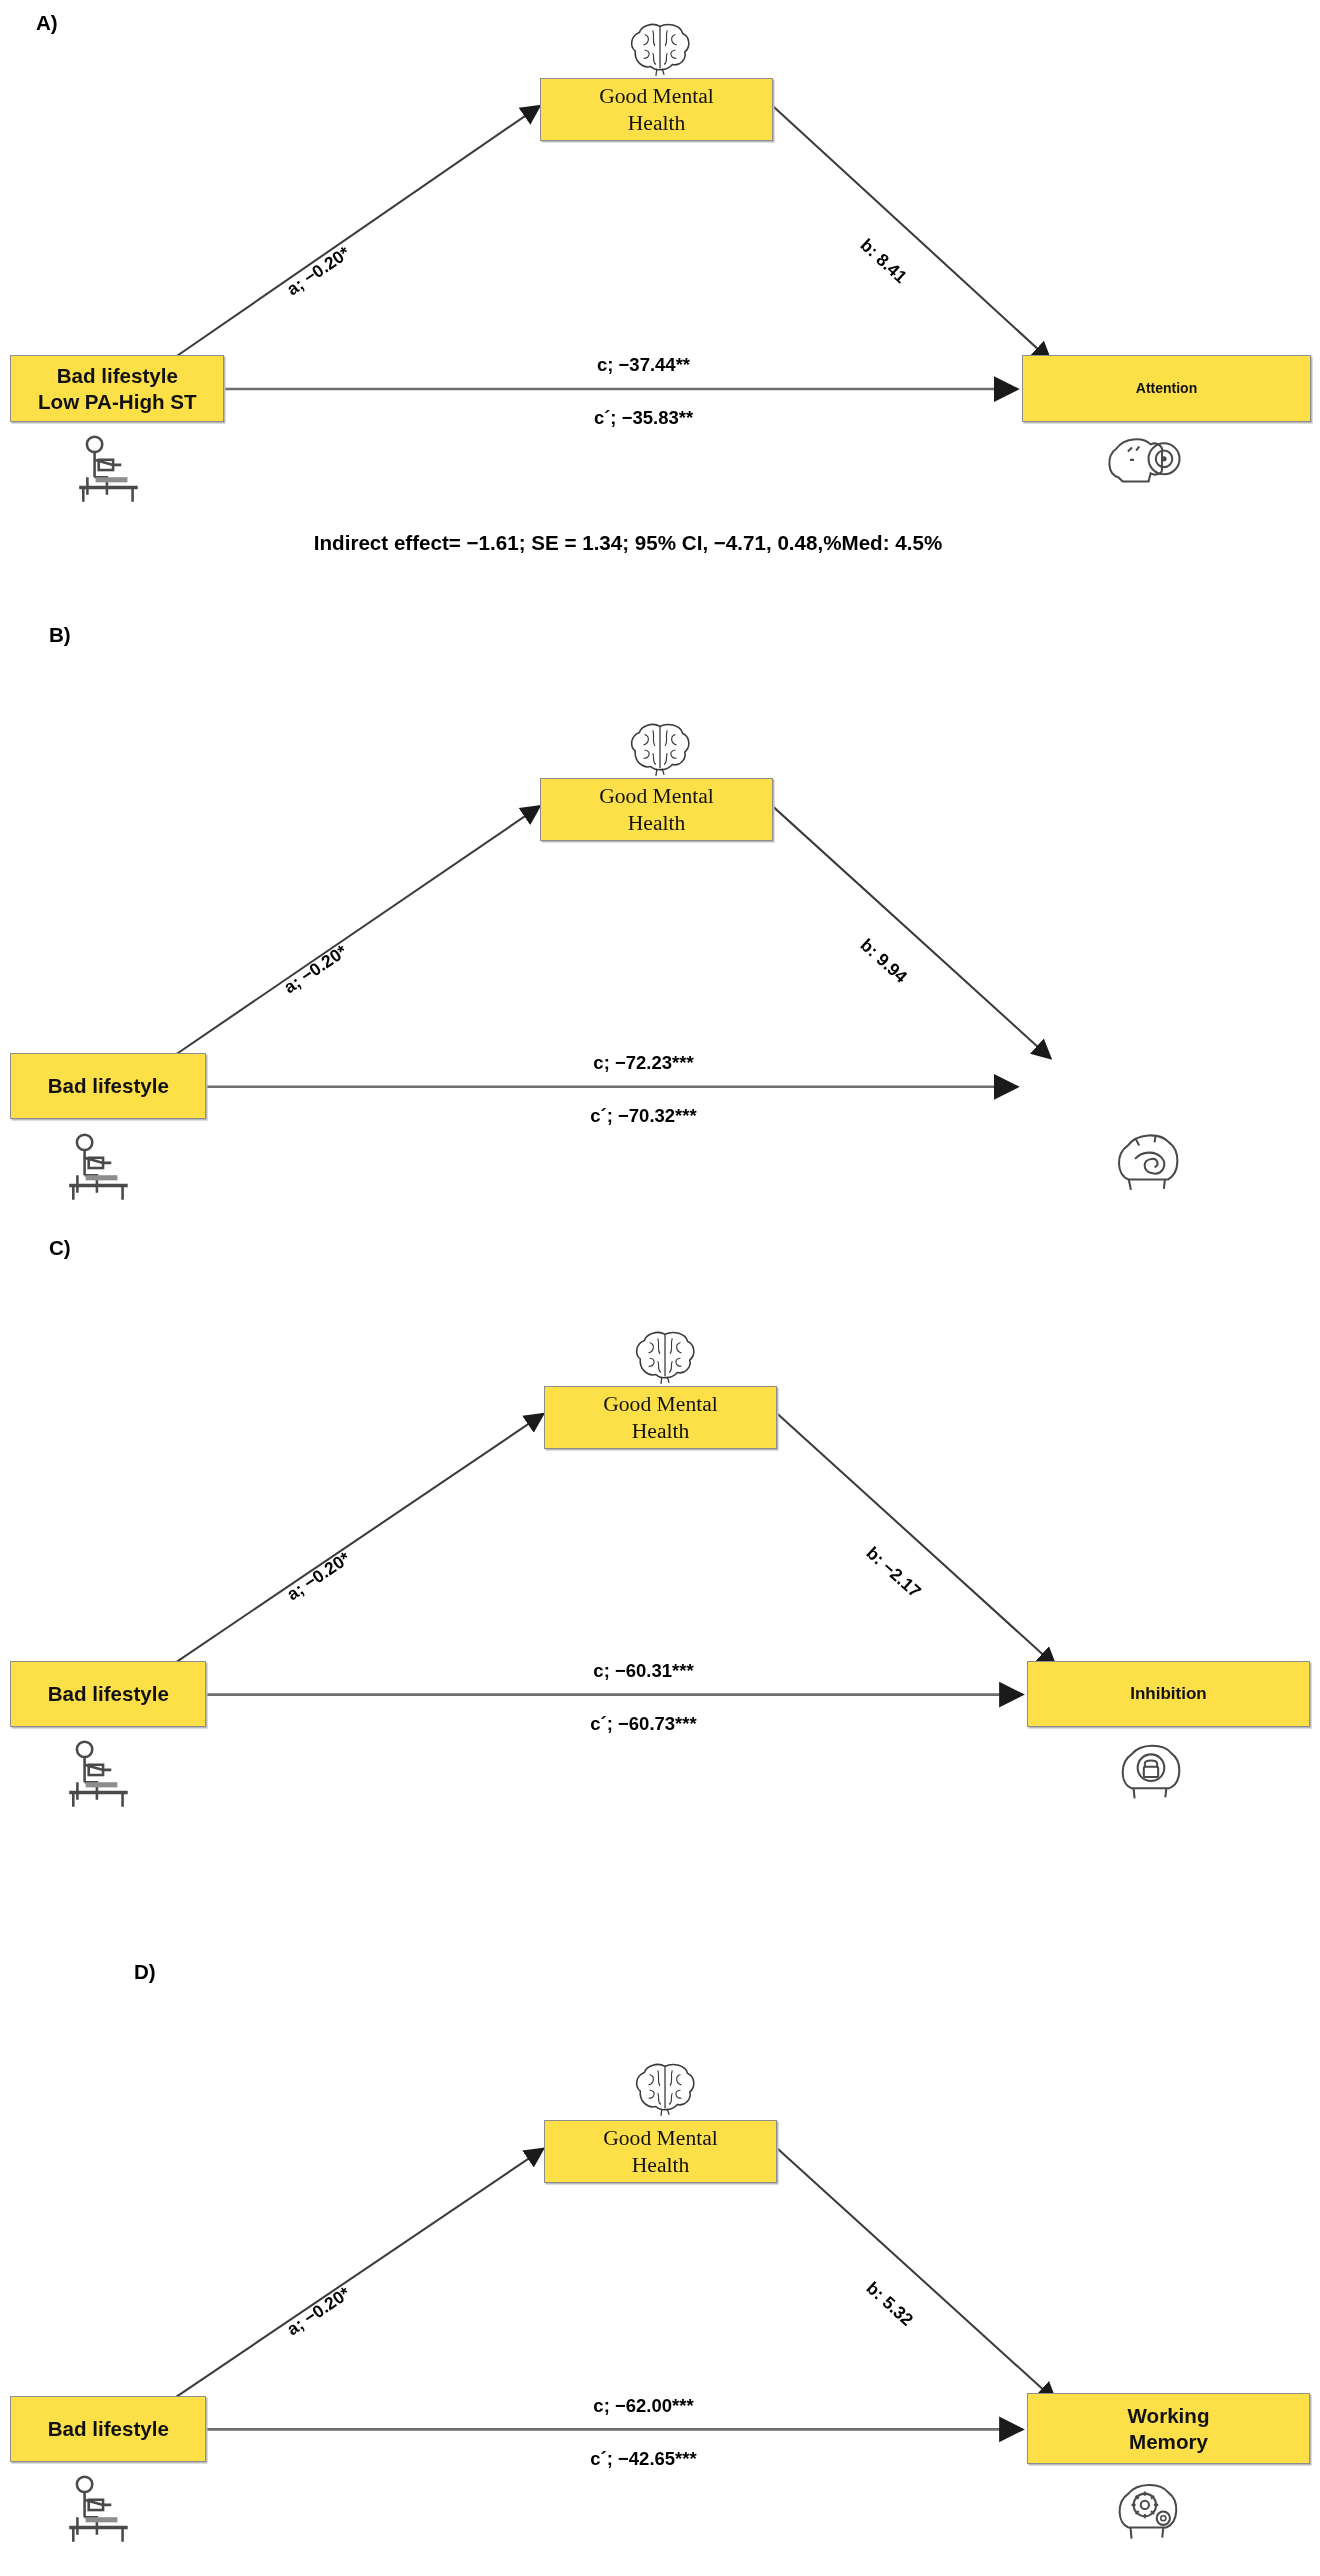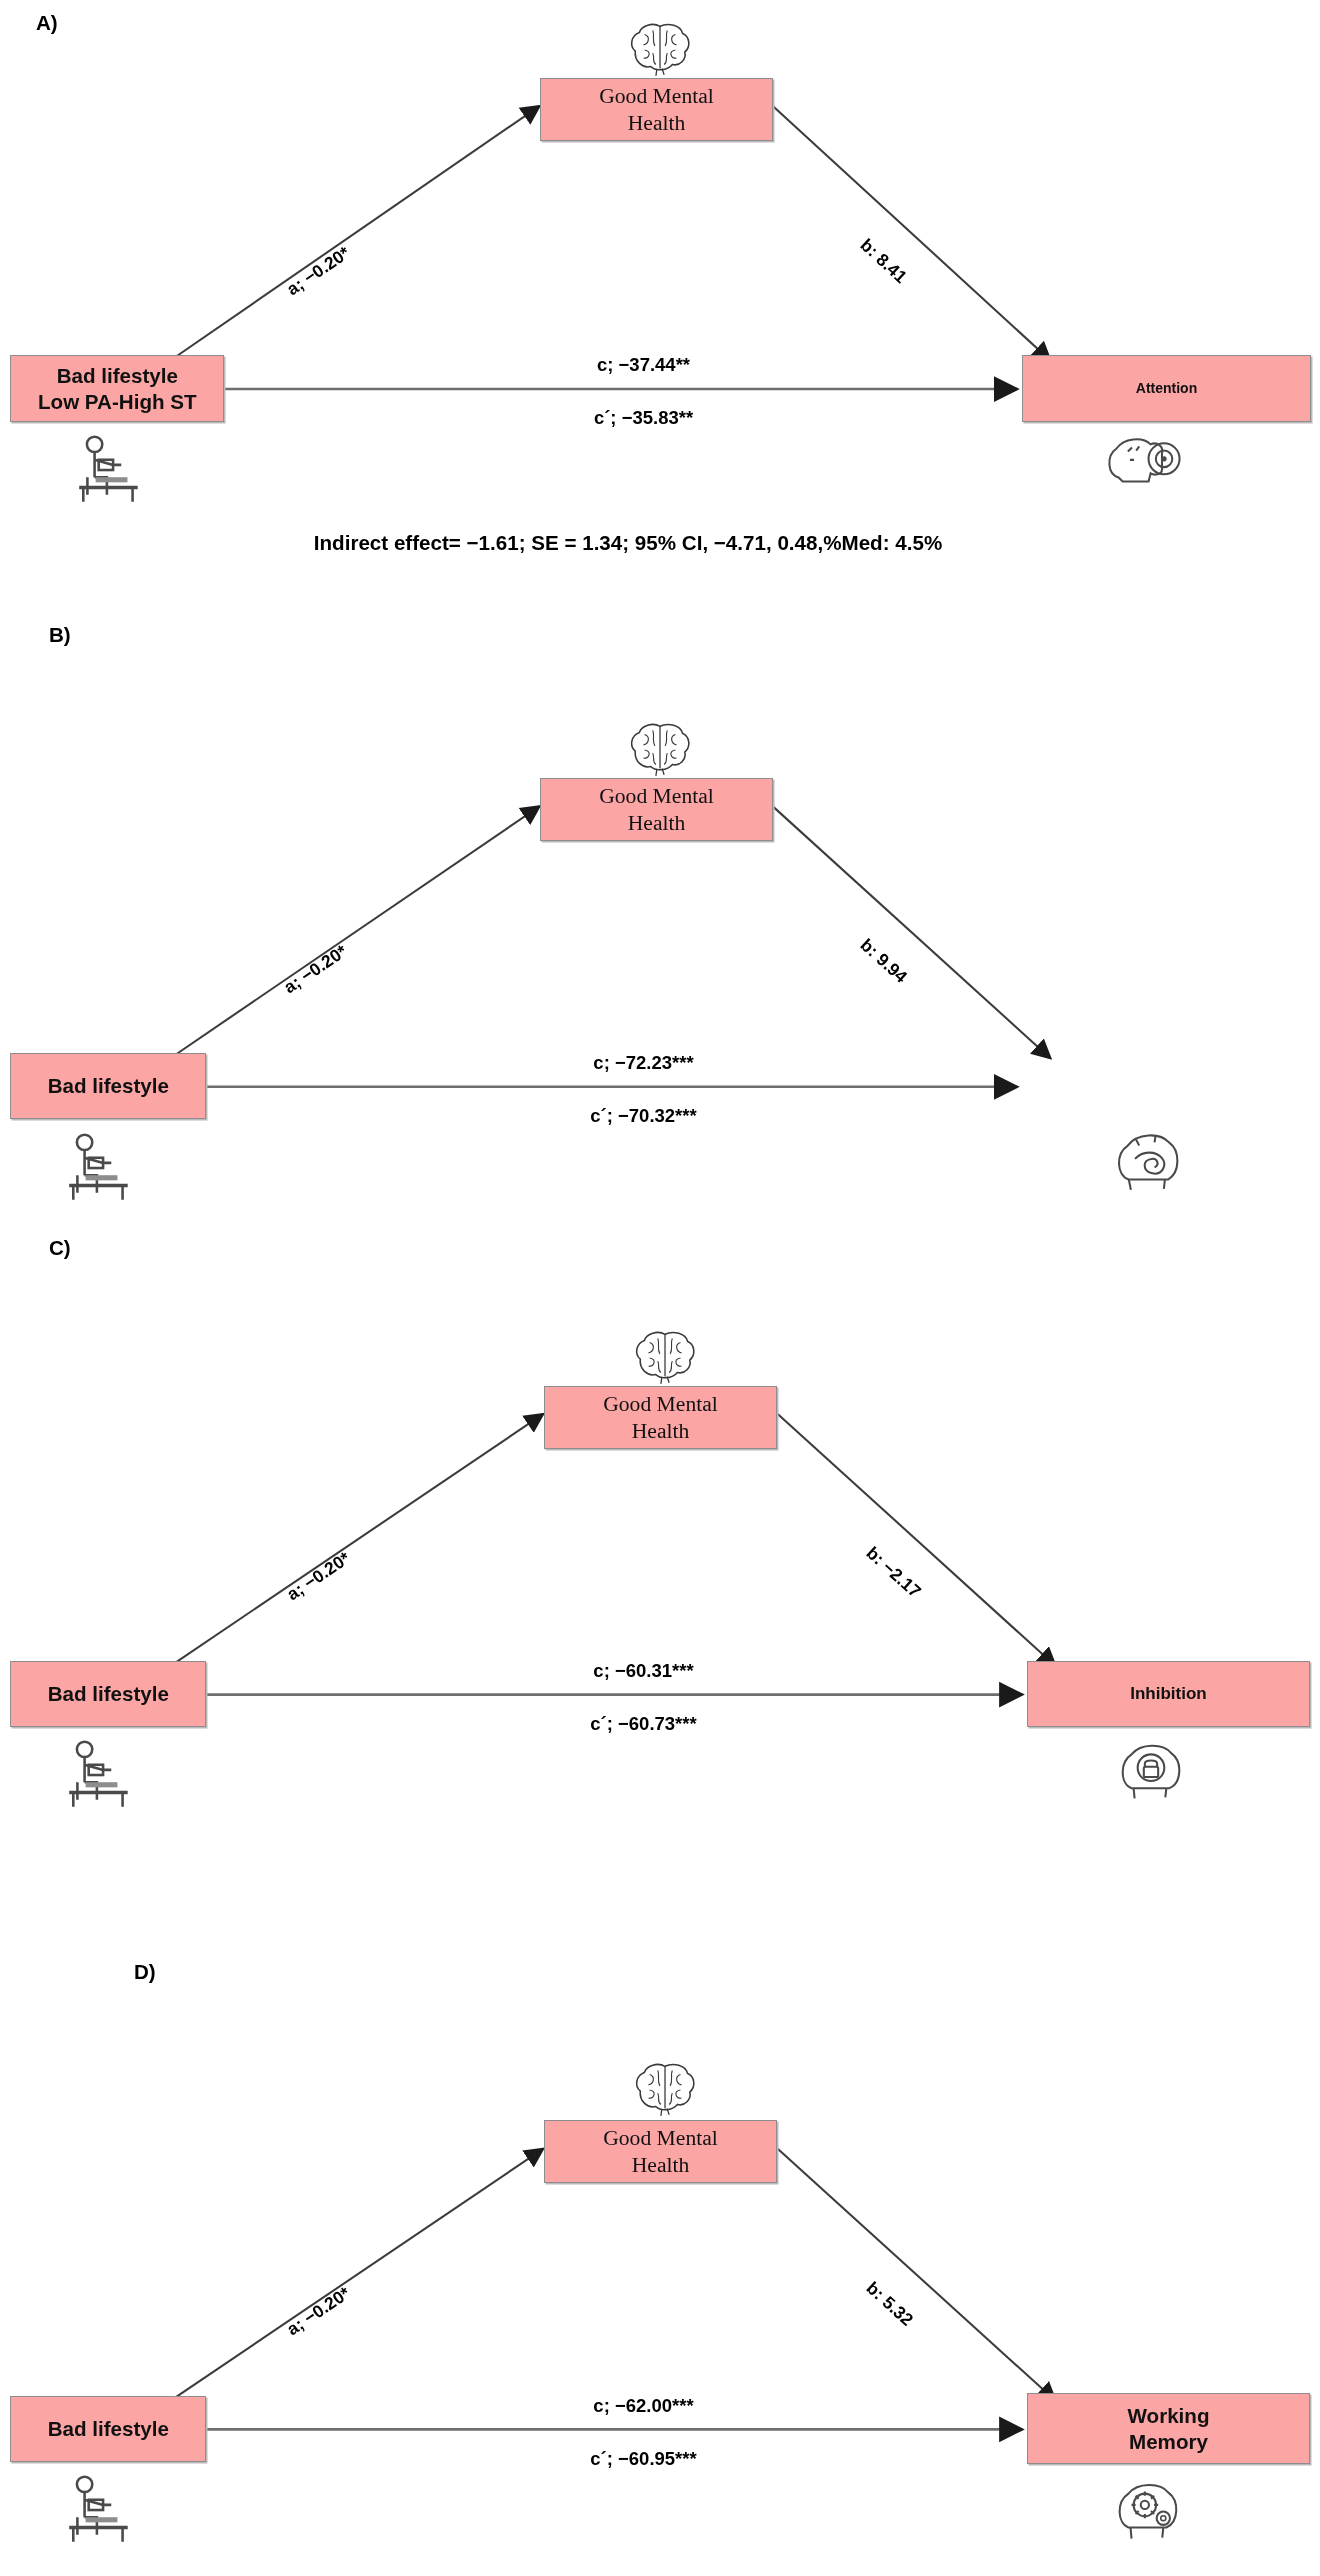--- a/index.html
+++ b/index.html
@@ -12,21 +12,21 @@
   .panel{position:absolute;left:0;width:1320px;}
   .panel-letter{
     position:absolute;
     font-family:"Liberation Sans", sans-serif;
     font-weight:bold;font-size:20.6px;color:#000;
     letter-spacing:0px;
   }
   
   .node{
     position:absolute;
-    background:#fca5a5;
+    background:#fde047;
     border:1.5px solid #8d8d8d;
     box-shadow: 1.5px 1.5px 0 #b9b9b9;
     display:flex;align-items:center;justify-content:center;
     text-align:center;
     font-family:"Liberation Serif", serif;
     color:#111;
     box-sizing:border-box;
     line-height:1.25;
   }
   .node.sans{font-family:"Liberation Sans", sans-serif;font-weight:bold;}
@@ -318,16 +318,16 @@
       <path d="M68 30 L68 38 M68 74 L68 82 M42 56 L50 56 M86 56 L94 56 M50 38 L56 44 M80 68 L86 74 M86 38 L80 44 M56 68 L50 74" stroke="#4a4a4a" stroke-width="4"></path>
       <circle cx="104" cy="82" r="13" fill="none" stroke="#4a4a4a" stroke-width="4"></circle>
       <circle cx="104" cy="82" r="5" fill="none" stroke="#4a4a4a" stroke-width="3"></circle>
       <path d="M40 100 L42 122 M104 100 L102 120" stroke="#4a4a4a" stroke-width="4"></path>
     </svg>
   </div>
 
   <div class="plabel" style="left:289px;top:368px;transform:rotate(-34deg);">a; −0.20*</div>
   <div class="plabel" style="left:869px;top:322px;transform:rotate(42deg);">b: 5.32</div>
   <div class="hlabel" style="left:489px;top:442px;width:309px;">c; −62.00***</div>
-  <div class="hlabel" style="left:489px;top:495px;width:309px;">c´; −60.95***</div>
+  <div class="hlabel" style="left:489px;top:495px;width:309px;">c´; −42.65***</div>
 
 </div>
 
 
 </body></html>

